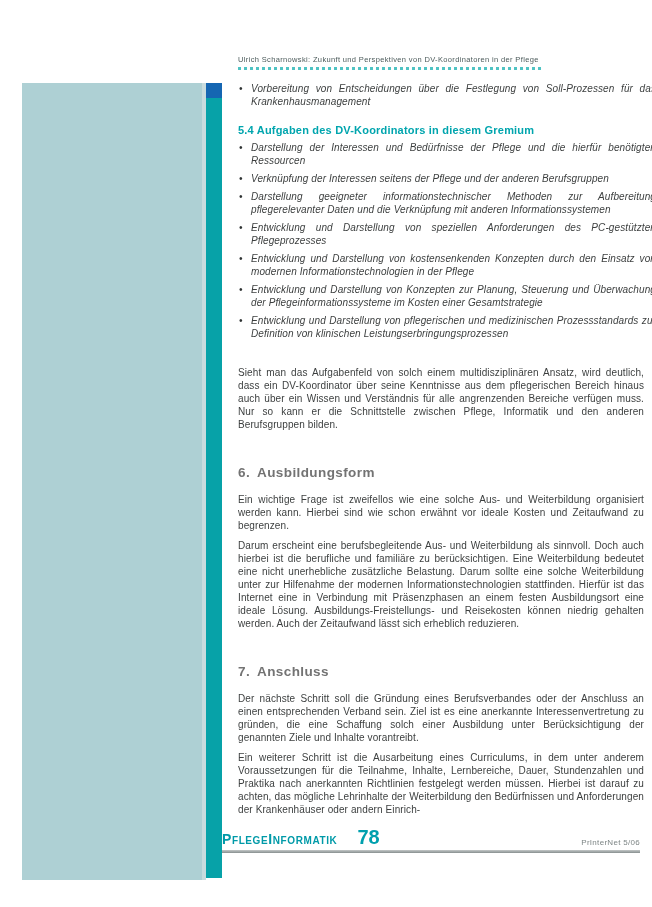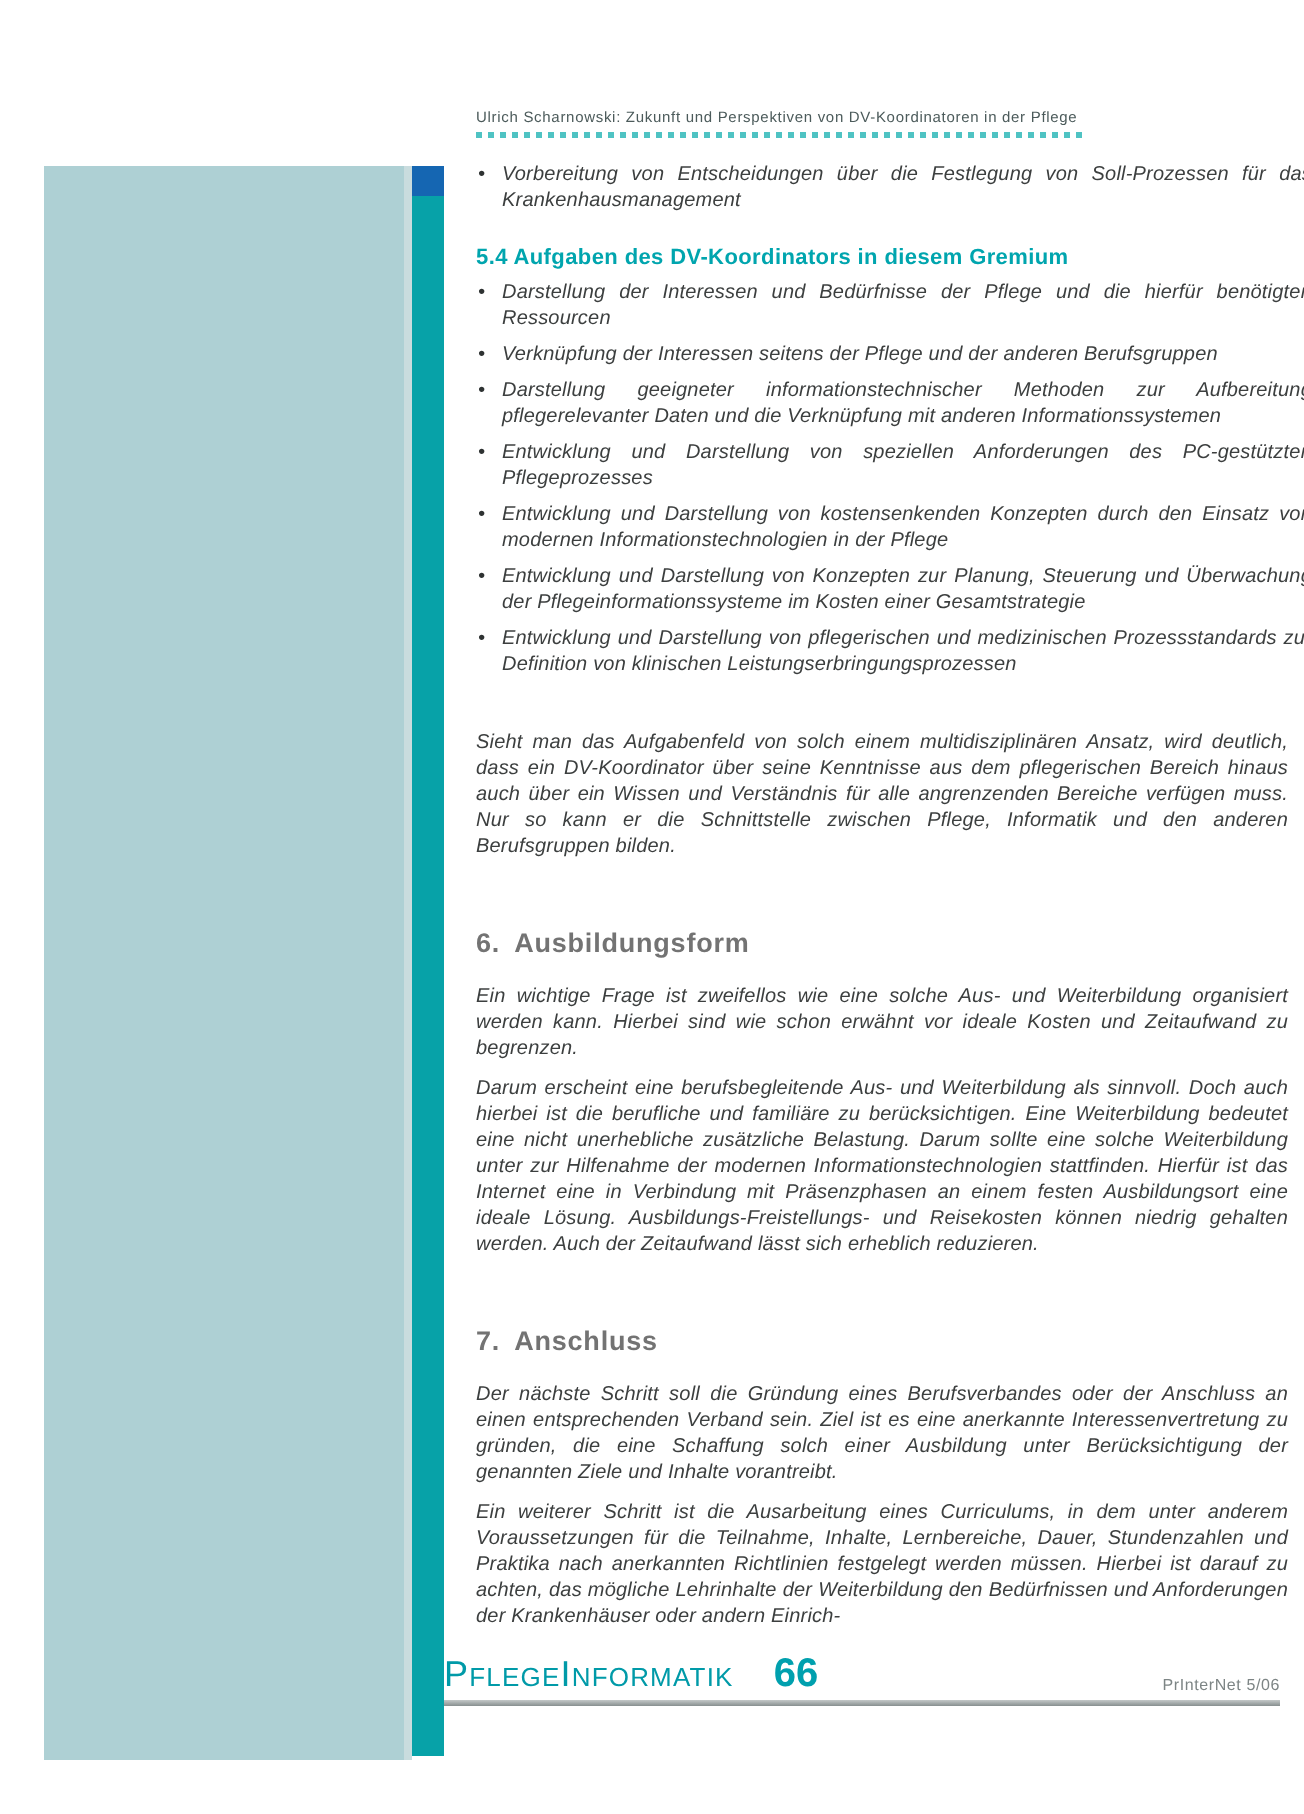--- a/index.html
+++ b/index.html
@@ -22,33 +22,33 @@
     padding:0 2px 3px 0;border-bottom:3px dotted #4fc3c3;margin-bottom:12px;
   }
   .body-text{font-size:10px;line-height:13px;text-align:justify;letter-spacing:0.1px;}
   ul.blist{list-style:none;margin:0;padding:0;font-style:italic;}
   ul.blist li{position:relative;padding-left:13px;margin:0 0 5px 0;}
   ul.blist li::before{content:"•";position:absolute;left:1px;top:0;color:#2e3232;}
   .sec-sub-title{
     font-size:11px;font-weight:bold;color:#00a5ae;letter-spacing:0.2px;
     margin:16px 0 5px 0;
   }
-  .para{margin:0 12px 7px 0;font-style:italic;}
+  .para{margin:0 12px 7px 0;}
   .closing-para{margin-top:26px;}
   .h2{
     font-size:13.5px;font-weight:bold;color:#737373;letter-spacing:0.4px;
     margin:34px 0 13px 0;
   }
   .h2 .h2-num{margin-right:7px;}
 
   
   .footer{position:absolute;left:222px;top:826px;width:418px;}
   .footer-row{display:flex;align-items:baseline;}
   .journal-wordmark{
-    font-variant:small-caps;font-weight:normal;font-size:18px;letter-spacing:0.6px;
+    font-variant:small-caps;font-weight:bold;font-size:14px;letter-spacing:0.6px;
     color:#009aa8;
   }
   .page-number{font-size:20px;font-weight:bold;color:#00a0ae;margin-left:20px;}
   .issue-label{margin-left:auto;font-size:8px;color:#7d8585;letter-spacing:0.3px;align-self:flex-end;padding-bottom:2px;}
   .footer-rule{height:3px;margin-top:1px;background:linear-gradient(#c4c8c8,#878f8f);}
 </style>
 </head>
 <body>
 
 <div class="sidebar-light"></div>
@@ -88,17 +88,17 @@
     <span class="h2-num">7.</span><span>Anschluss</span>
   </div>
   <p class="body-text para">Der nächste Schritt soll die Gründung eines Berufsverbandes oder der Anschluss an einen entsprechenden Verband sein. Ziel ist es eine anerkannte Interessenvertretung zu gründen, die eine Schaffung solch einer Ausbildung unter Berücksichtigung der genannten Ziele und Inhalte vorantreibt.</p>
   <p class="body-text para">Ein weiterer Schritt ist die Ausarbeitung eines Curriculums, in dem unter anderem Voraussetzungen für die Teilnahme, Inhalte, Lernbereiche, Dauer, Stundenzahlen und Praktika nach anerkannten Richtlinien festgelegt werden müssen. Hierbei ist darauf zu achten, das mögliche Lehrinhalte der Weiterbildung den Bedürfnissen und Anforderungen der Krankenhäuser oder andern Einrich-</p>
 
 </div>
 
 <div class="footer">
   <div class="footer-row">
     <span class="journal-wordmark">PflegeInformatik</span>
-    <span class="page-number">66</span>
+    <span class="page-number">78</span>
     <span class="issue-label">PrInterNet 5/06</span>
   </div>
   <div class="footer-rule"></div>
 </div>
 
 </body></html>

